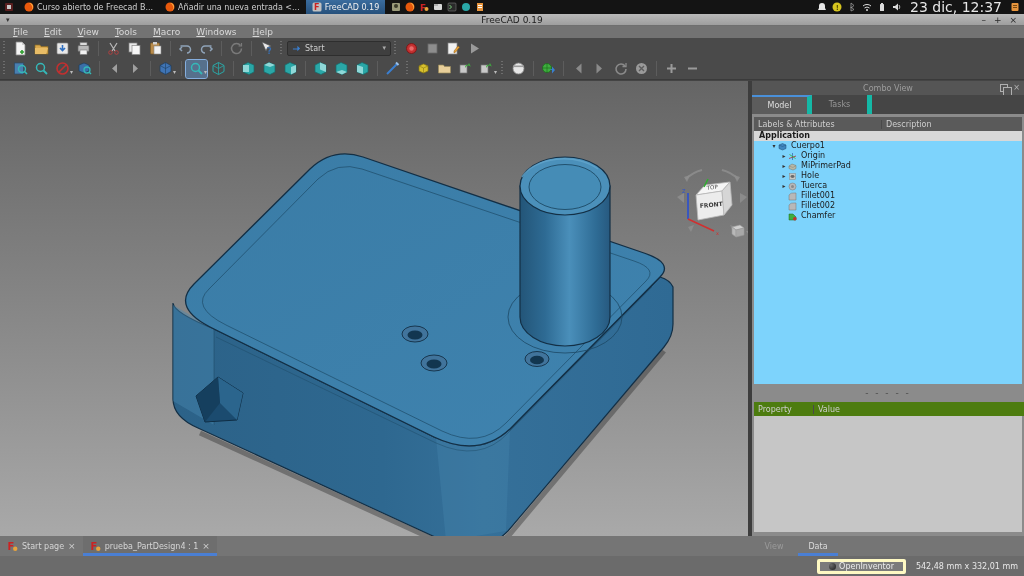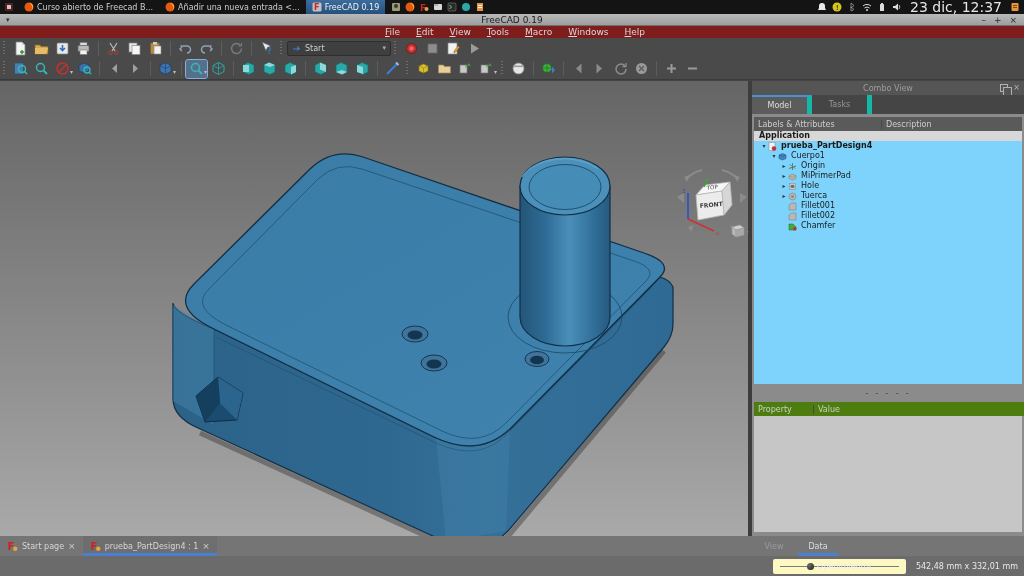--- a/index.html
+++ b/index.html
@@ -21,22 +21,22 @@
   
   #titlebar { left:0; top:14px; width:1024px; height:12px;
               background:linear-gradient(#b9b9b9,#9e9e9e); border-bottom:1px solid #6f6f6f;
               display:flex; align-items:center; font-size:9px; color:#1c1c1c; }
   #win-title { position:absolute; left:0; right:0; text-align:center; }
   #win-menu-caret { margin-left:6px; font-size:7px; color:#333; z-index:2; }
   #win-controls { margin-left:auto; display:flex; gap:8px; padding-right:7px; z-index:2;
                   color:#2a2a2a; font-size:9px; }
 
   
-  #menubar { left:0; top:26px; width:1024px; height:12px; background:#7f1d1d;
-             display:flex; align-items:center; gap:2px; padding-left:6px;justify-content:center; }
+  #menubar { left:0; top:26px; width:1024px; height:12px; background:#737373;
+             display:flex; align-items:center; gap:2px; padding-left:6px; }
   .menu-item { display:inline-block; padding:0 7px; font-size:9px; color:#d9d9d9; line-height:12px; }
   .menu-item::first-letter { text-decoration:underline; }
 
   
   .toolbar-row { left:0; width:1024px; background:#4a4a4a; display:flex; align-items:center; }
   #tbrow1 { top:38px; height:20px; }
   #tbrow2 { top:58px; height:22px; border-bottom:1px solid #3a3a3a; }
   .tb { width:21px; height:18px; display:inline-flex; align-items:center; justify-content:center;
         border-radius:2px; flex:0 0 auto; }
   .tb svg { width:15px; height:15px; }
@@ -101,22 +101,22 @@
   .fc-mini { width:11px; height:11px; }
   #right-tabs { position:absolute; left:752px; top:536px; height:20px; display:flex; font-size:8px; }
   .rtab { width:44px; display:flex; align-items:center; justify-content:center; color:#9b9b9b; position:relative; }
   .rtab.active { color:#dcdcdc; }
   .rtab.active::after { content:""; position:absolute; left:2px; right:2px; bottom:0; height:3px; background:#4a7fd4; }
 
   
   #statusbar { left:0; top:556px; width:1024px; height:20px; background:#6b6b6b;
                display:flex; align-items:center; justify-content:flex-end; gap:10px;
                font-size:8px; color:#e8e8e8; padding-right:6px; }
-  #oi-btn { display:flex; align-items:center; gap:3px; height:15px; padding:0 27px;
-            background:#7b7b7b; border:7px solid #fef9c3; border-radius:2px; color:#ececec; }
+  #oi-btn { display:flex; align-items:center; gap:3px; height:15px; padding:0 9px;
+            background:#7b7b7b; border:3px solid #fef9c3; border-radius:2px; color:#ececec; }
   #oi-btn .dot { width:7px; height:7px; border-radius:50%;
                  background:radial-gradient(circle at 30% 30%, #6a6a6a, #1d1d1d); }
 
   
   #navcube { left:674px; top:84px; width:78px; height:80px; }
   #axiscross { left:700px; top:486px; width:50px; height:46px; }
 </style>
 </head>
 <body>
 
@@ -677,30 +677,20 @@
         </div>
     </div>
     <div id="tree-header">
       <span class="c1">Labels &amp; Attributes</span>
       <span class="c2">Description</span>
     </div>
     <div id="tree">
       <div class="trow app">
         <span class="lbl">Application</span>
       </div>
-      <div class="trow" style="padding-left:6px">
-        <span class="chev">▾</span>
-        <span class="ticn">
-            <svg viewBox="0 0 9 9">
-              <rect x="1" y="0.5" width="6" height="8" fill="#f2f2f2" stroke="#888" stroke-width="0.5"></rect>
-              <circle cx="6" cy="6.5" r="2.2" fill="#c43030"></circle>
-            </svg>
-          </span>
-        <span class="lbl bold">prueba_PartDesign4</span>
-      </div>
       <div class="trow" style="padding-left:16px">
         <span class="chev">▾</span>
         <span class="ticn">
             <svg viewBox="0 0 9 9">
               <path d="M1 3l3.5-1.5L8 3v3.5L4.5 8 1 6.5z" fill="#3f87c0" stroke="#1e4a70" stroke-width="0.5"></path>
               <path d="M1 3l3.5 1.5L8 3" stroke="#1e4a70" stroke-width="0.4" fill="none"></path>
             </svg>
           </span>
         <span class="lbl">Cuerpo1</span>
       </div>

